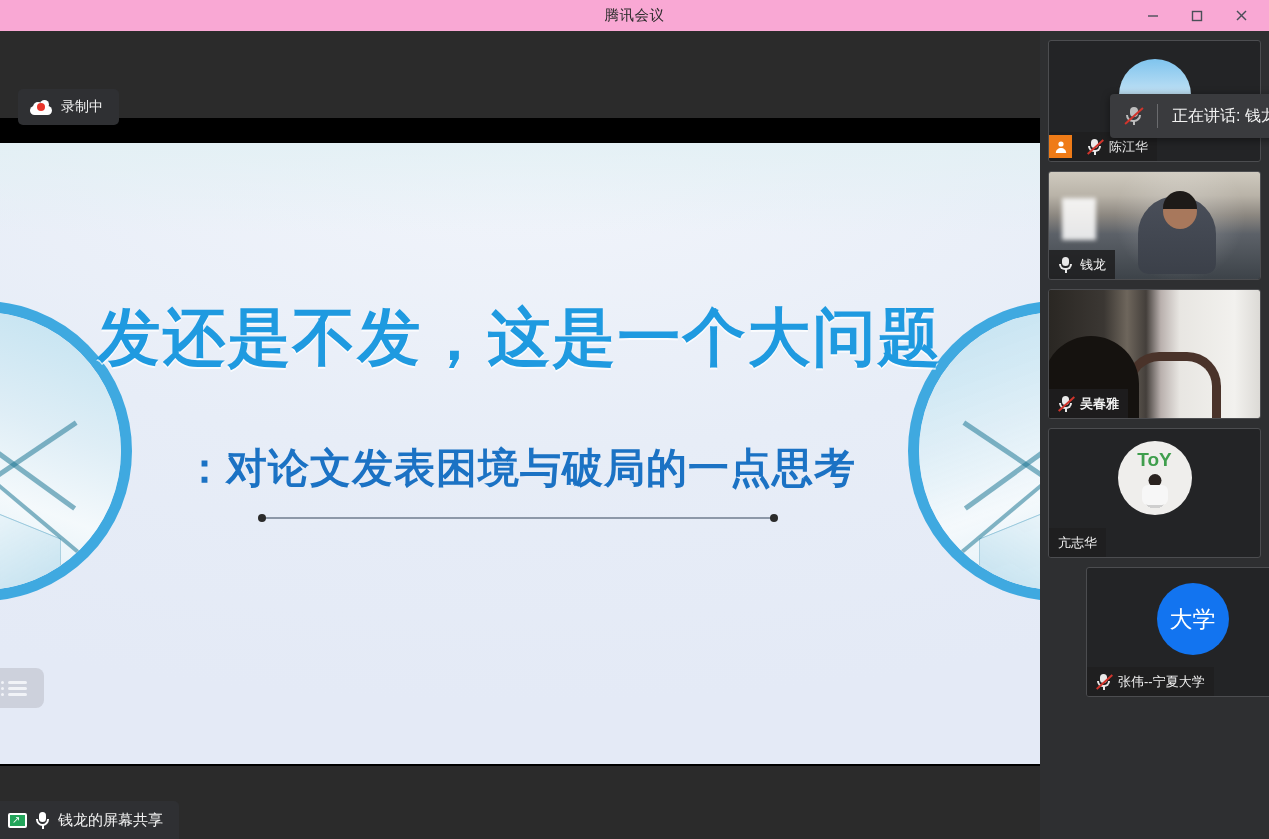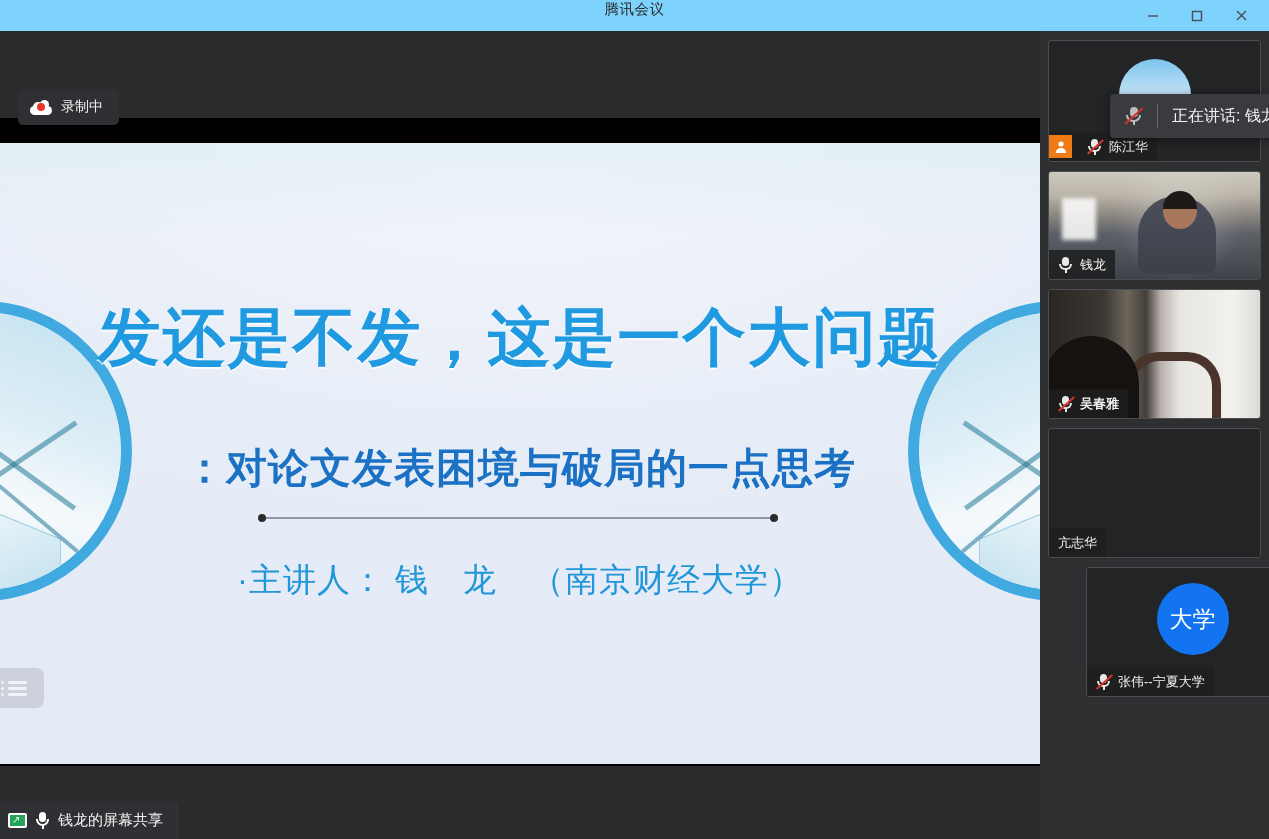--- a/index.html
+++ b/index.html
@@ -6,22 +6,22 @@
   body{
     width:1269px;height:839px;overflow:hidden;
     font-family:"Liberation Sans","DejaVu Sans",sans-serif;
     background:#000;
   }
   .app{position:relative;width:1269px;height:839px;}
 
   
   .titlebar{
     position:absolute;left:0;top:0;width:1269px;height:31px;
-    background:#7dd3fc;
-    display:flex;align-items:flex-start;justify-content:center;
+    background:#f9a8d4;
+    display:flex;align-items:center;justify-content:center;
   }
   .titlebar .title{
     font-size:14.5px;color:#2b2b2b;letter-spacing:.5px;
   }
   .wincontrols{
     position:absolute;right:0;top:0;height:31px;display:flex;align-items:center;
   }
   .wbtn{
     width:44px;height:31px;display:flex;align-items:center;justify-content:center;
     color:#4a4f58;font-size:15px;line-height:1;
@@ -302,21 +302,20 @@
         <div class="glass" style="left:86px;top:200px;width:130px;height:86px;transform:skewY(22deg);"></div>
         <div class="beam" style="left:96px;top:150px;width:150px;height:5px;transform:rotate(36deg);"></div>
         <div class="beam" style="left:96px;top:150px;width:150px;height:5px;transform:rotate(-34deg);"></div>
         <div class="beam" style="left:120px;top:196px;width:130px;height:4px;transform:rotate(40deg);"></div>
       </div>
 
       <div class="slide-inner">
         <div class="slide-title">发还是不发，这是一个大问题</div>
         <div class="slide-sub">：对论文发表困境与破局的一点思考</div>
         <div class="sub-rule"></div>
-        <div class="slide-presenter">·主讲人： 钱　龙　（南京财经大学）</div>
       </div>
 
       <div class="slide-listbtn">
         <div class="rows">
           <div class="row">
               <span class="bullet"></span>
               <span class="bar"></span>
             </div>
           <div class="row">
               <span class="bullet"></span>
@@ -397,20 +396,25 @@
             <div class="arc"></div>
             <div class="stem"></div>
             <div class="slash"></div>
         </div>
         <div class="nm">吴春雅</div>
       </div>
     </div>
 
     <div class="tile tile-4">
       <div class="video"></div>
+      <div class="pfp">
+        <div class="toy">ToY</div>
+        <div class="hd"></div>
+        <div class="body"></div>
+      </div>
       <div class="namebar" style="padding-left:9px;">
         <div class="nm">亢志华</div>
       </div>
     </div>
 
     <div class="tile tile-5">
       <div class="video"></div>
       <div class="circle">大学</div>
       <div class="namebar">
         <div class="mic">

